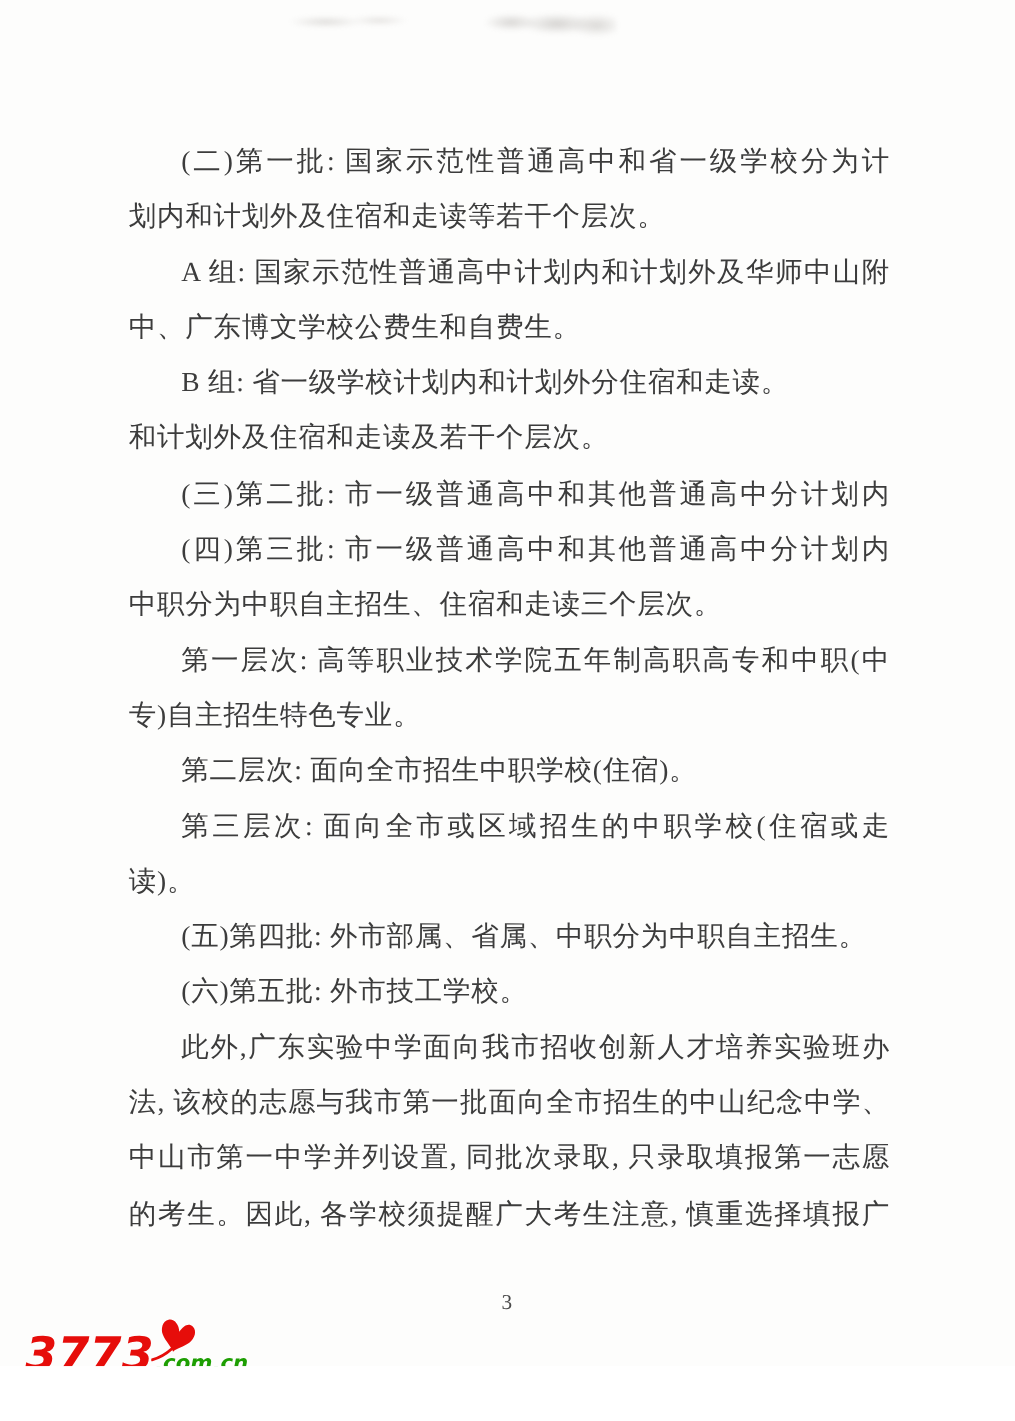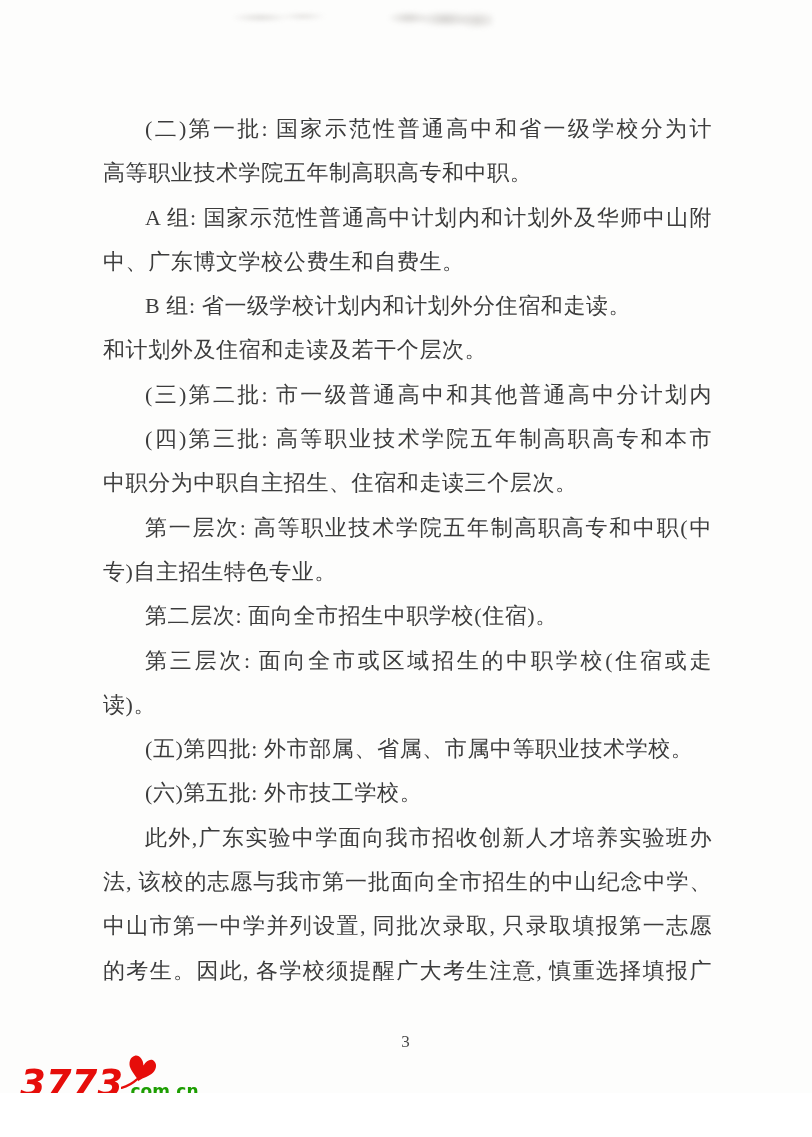--- a/index.html
+++ b/index.html
@@ -80,20 +80,21 @@
     font-family: "DejaVu Sans", sans-serif;
     font-style: italic;
     font-weight: bold;
     font-size: 37px;
     line-height: 37px;
     letter-spacing: 0px;
     text-align: center;
   }
   .logo-domain {
     font-family: "DejaVu Sans", sans-serif;
+    font-style: italic;
     font-weight: bold;
     font-size: 17px;
     line-height: 17px;
     padding-bottom: 2px;
     margin-left: 1px;
   }
   .logo-heart {
     position: absolute;
     left: 101px;
     top: -3px;
@@ -113,34 +114,34 @@
 </head>
 <body>
 
 <div class="page">
 
   <div class="smudge smudge-a"></div>
   <div class="smudge smudge-b"></div>
 
   <div class="text-block">
       <div class="line indent justify">(二)第一批: 国家示范性普通高中和省一级学校分为计</div>
-      <div class="line">高等职业技术学院五年制高职高专和中职。</div>
+      <div class="line">划内和计划外及住宿和走读等若干个层次。</div>
       <div class="line indent justify">A 组: 国家示范性普通高中计划内和计划外及华师中山附</div>
       <div class="line">中、广东博文学校公费生和自费生。</div>
       <div class="line indent">B 组: 省一级学校计划内和计划外分住宿和走读。</div>
       <div class="line">和计划外及住宿和走读及若干个层次。</div>
       <div class="line indent justify">(三)第二批: 市一级普通高中和其他普通高中分计划内</div>
-      <div class="line indent justify">(四)第三批: 高等职业技术学院五年制高职高专和本市</div>
+      <div class="line indent justify">(四)第三批: 市一级普通高中和其他普通高中分计划内</div>
       <div class="line">中职分为中职自主招生、住宿和走读三个层次。</div>
       <div class="line indent justify">第一层次: 高等职业技术学院五年制高职高专和中职(中</div>
       <div class="line">专)自主招生特色专业。</div>
       <div class="line indent">第二层次: 面向全市招生中职学校(住宿)。</div>
       <div class="line indent justify">第三层次: 面向全市或区域招生的中职学校(住宿或走</div>
       <div class="line">读)。</div>
-      <div class="line indent">(五)第四批: 外市部属、省属、市属中等职业技术学校。</div>
+      <div class="line indent">(五)第四批: 外市部属、省属、中职分为中职自主招生。</div>
       <div class="line indent">(六)第五批: 外市技工学校。</div>
       <div class="line indent justify">此外,广东实验中学面向我市招收创新人才培养实验班办</div>
       <div class="line justify">法, 该校的志愿与我市第一批面向全市招生的中山纪念中学、</div>
       <div class="line justify">中山市第一中学并列设置, 同批次录取, 只录取填报第一志愿</div>
       <div class="line justify">的考生。因此, 各学校须提醒广大考生注意, 慎重选择填报广</div>
     </div>
 
   <div class="page-number">3</div>
 
   <div class="logo">

